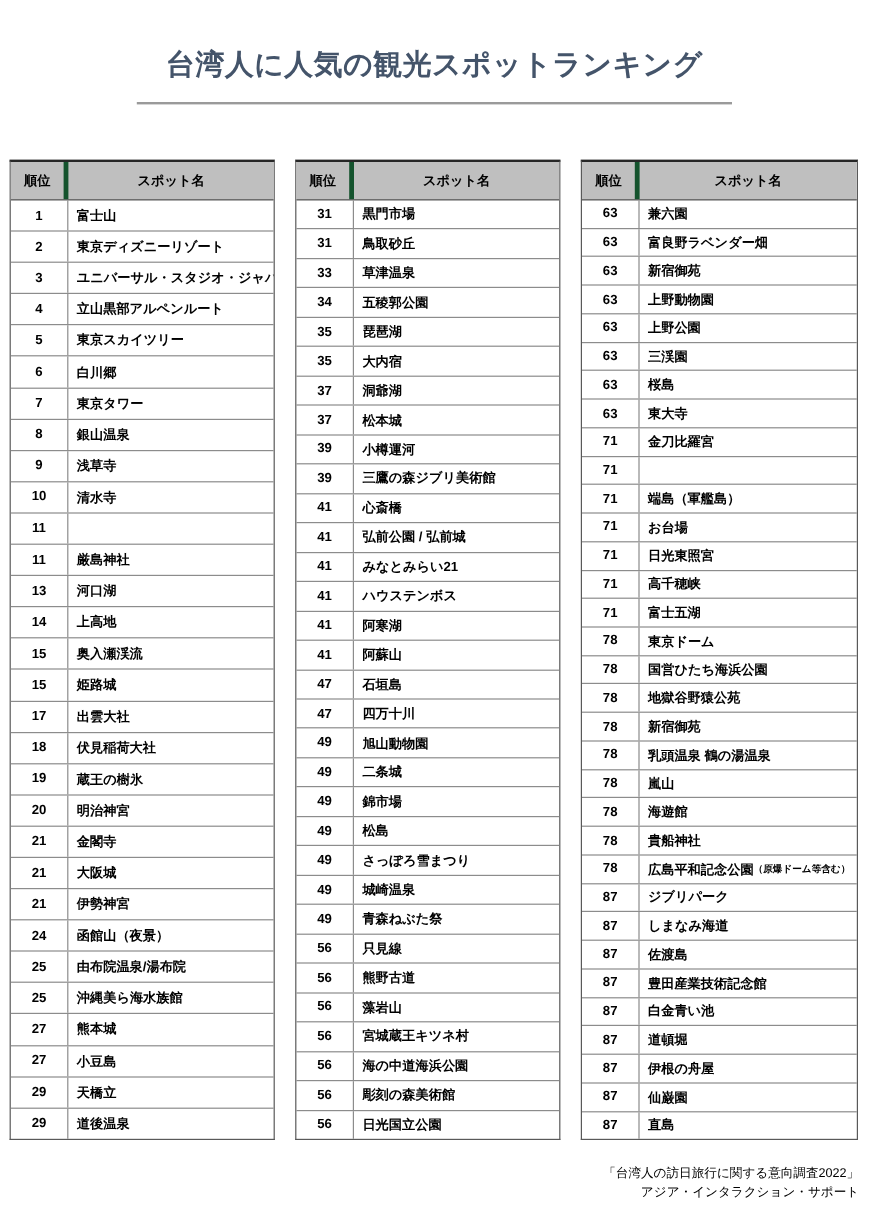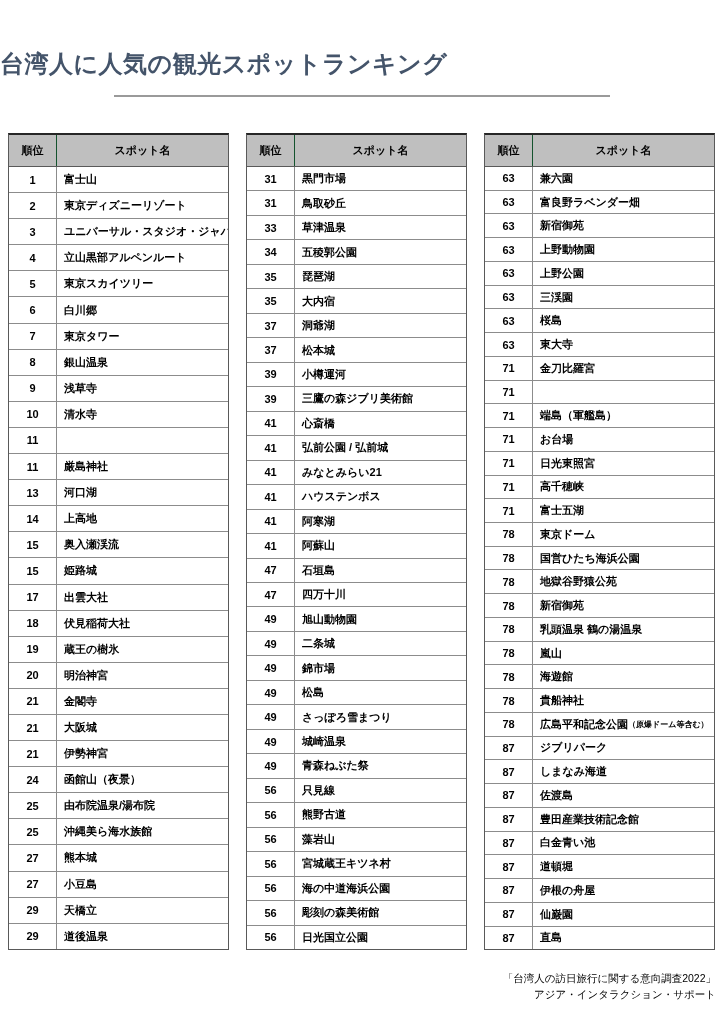--- a/index.html
+++ b/index.html
@@ -4,22 +4,22 @@
 <style>
   html,body { margin:0; padding:0; }
   body {
     width:724px; height:1024px;
     background:#ffffff;
     font-family:"Liberation Sans","DejaVu Sans",sans-serif;
     position:relative;
     overflow:hidden;
   }
   .page-title {
-    text-align:left;
-    padding-top:48px;
+    text-align:center;
+    padding-top:38px;
     font-size:24px;
     font-weight:bold;
     color:#44546A;
     letter-spacing:0.5px;
   }
   .title-divider {
     width:496px;
     border:none;
     border-top:2px solid #9a9a9a;
     margin:15px auto 0 auto;
@@ -45,21 +45,21 @@
     border-bottom:1.5px solid #595959;
   }
   .th {
     font-size:11px;
     font-weight:bold;
     color:#000;
     display:flex;
     align-items:center;
     justify-content:center;
   }
-  .th.rank-h { width:48px; border-right:1px solid #14532d; box-sizing:border-box; }
+  .th.rank-h { width:48px; border-right:4px solid #14532d; box-sizing:border-box; }
   .th.name-h { flex:1; }
   .tbody {
     flex:1 1 auto;
     display:flex;
     flex-direction:column;
     min-height:0;
   }
   .trow {
     flex:1 1 0;
     display:flex;

